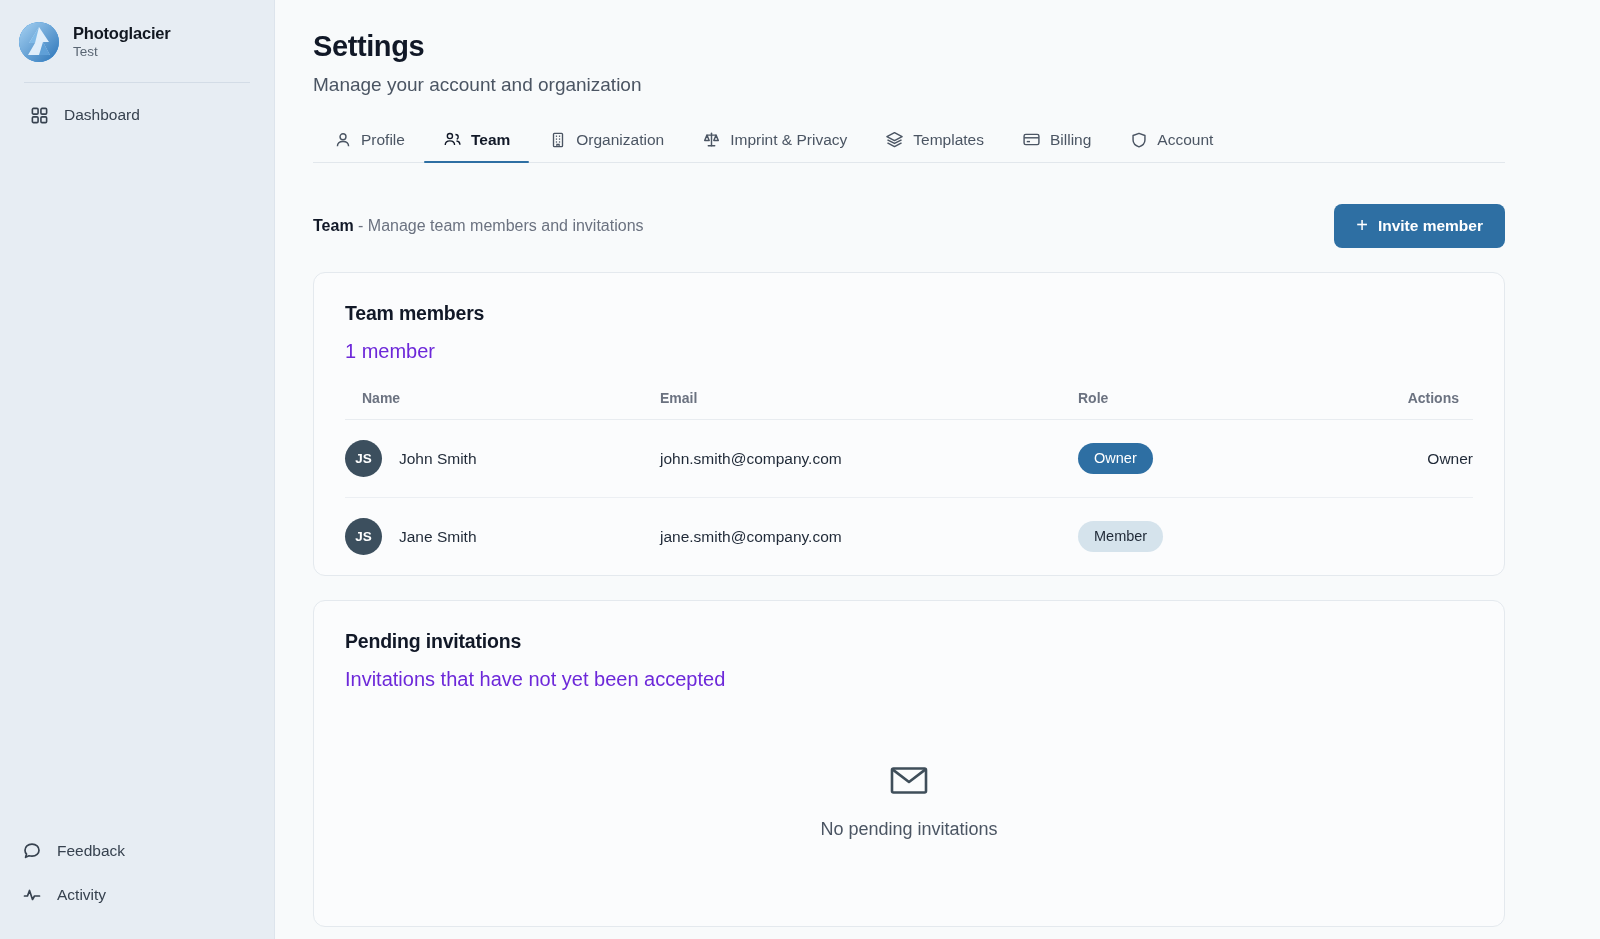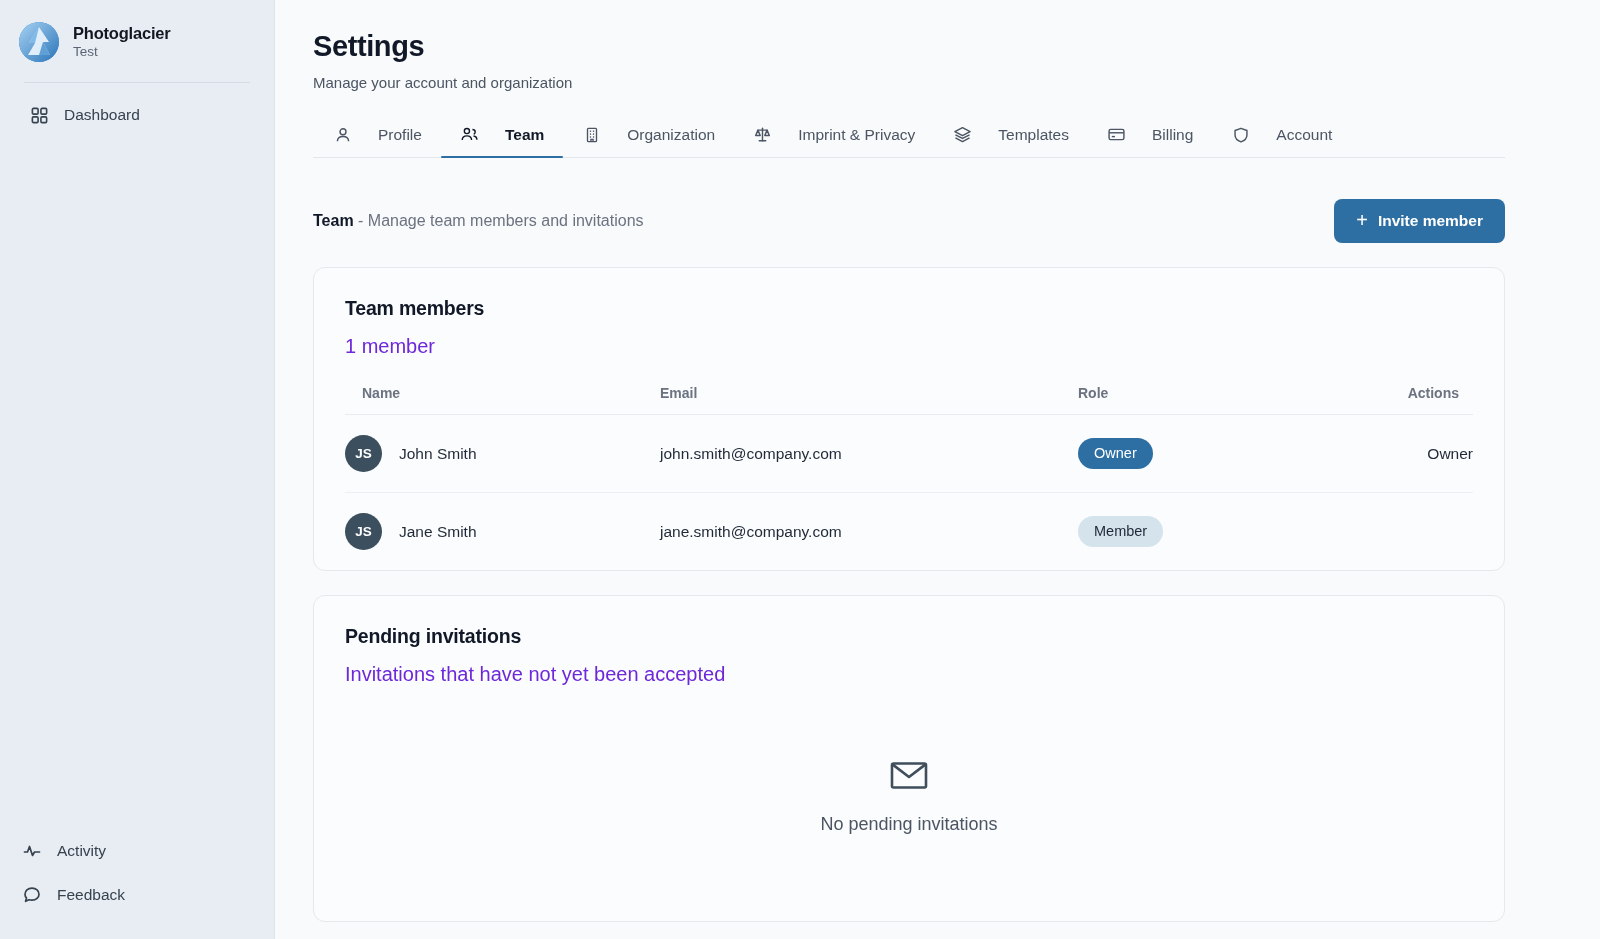--- a/index.html
+++ b/index.html
@@ -57,32 +57,32 @@
 
   
   .main {
     flex: 1 1 auto; height: 939px;
     background: #f8fafb;
     padding: 0; overflow: hidden;
     position: relative;
   }
   .main-inner { padding: 30px 95px 0 38px; }
   .page-title { font-size: 29px; font-weight: bold; color: #111827; letter-spacing: -0.4px; }
-  .page-sub { font-size: 15px; color: #4b5563; margin-top: 11px; }
+  .page-sub { font-size: 19px; color: #4b5563; margin-top: 11px; }
 
   
   .tabs {
     display: flex; align-items: flex-end;
     gap: 0;
     margin-top: 24px;
     border-bottom: 1px solid #e2e7ec;
     height: 43px;
   }
   .tab {
-    display: flex; align-items: center; gap: 26px;
+    display: flex; align-items: center; gap: 9px;
     padding: 0 19px 13px 19px;
     font-size: 15.5px; color: #4b5563; cursor: pointer;
     position: relative; white-space: nowrap; justify-content: flex-end;
   }
   .tab:first-child { padding-left: 20px; }
   .tab .t-icon { width: 19px; height: 19px; display: flex; align-items: center; justify-content: center; }
   .tab.active { color: #111827; font-weight: bold; }
   .tab.active::after {
     content: ""; position: absolute; left: 0; right: 0; bottom: -1px;
     height: 2.5px; background: #2e6fa3; border-radius: 2px;
@@ -198,33 +198,33 @@
           </svg>
         </span>
         <span class="label">Dashboard</span>
       </div>
 
     </nav>
 
     <div class="side-bottom">
       <div class="nav-item">
         <span class="nav-icon">
+          <svg width="20" height="20" viewBox="0 0 20 20" fill="none" stroke="#37424f" stroke-width="1.7" stroke-linejoin="round">
+            <path d="M10 3.2 C14.2 3.2 17 5.9 17 9.2 C17 12.5 14.2 15.2 10 15.2 C8.9 15.2 7.9 15.05 7 14.78 L3.6 16.3 L4.5 13.1 C3.55 12.05 3 10.7 3 9.2 C3 5.9 5.8 3.2 10 3.2 Z"></path>
+          </svg>
+        </span>
+        <span class="label">Feedback</span>
+      </div>
+      <div class="nav-item">
+        <span class="nav-icon">
           <svg width="20" height="20" viewBox="0 0 20 20" fill="none" stroke="#37424f" stroke-width="1.7" stroke-linecap="round" stroke-linejoin="round">
             <path d="M2.5 11 L5.5 11 L7.5 5.5 L10.5 14.5 L12.5 11 L17.5 11"></path>
           </svg>
         </span>
         <span class="label">Activity</span>
-      </div>
-      <div class="nav-item">
-        <span class="nav-icon">
-          <svg width="20" height="20" viewBox="0 0 20 20" fill="none" stroke="#37424f" stroke-width="1.7" stroke-linejoin="round">
-            <path d="M10 3.2 C14.2 3.2 17 5.9 17 9.2 C17 12.5 14.2 15.2 10 15.2 C8.9 15.2 7.9 15.05 7 14.78 L3.6 16.3 L4.5 13.1 C3.55 12.05 3 10.7 3 9.2 C3 5.9 5.8 3.2 10 3.2 Z"></path>
-          </svg>
-        </span>
-        <span class="label">Feedback</span>
       </div>
     </div>
   </aside>
 
   <main class="main">
     <div class="main-inner">
 
       <h1 class="page-title">Settings</h1>
       <div class="page-sub">Manage your account and organization</div>
 

